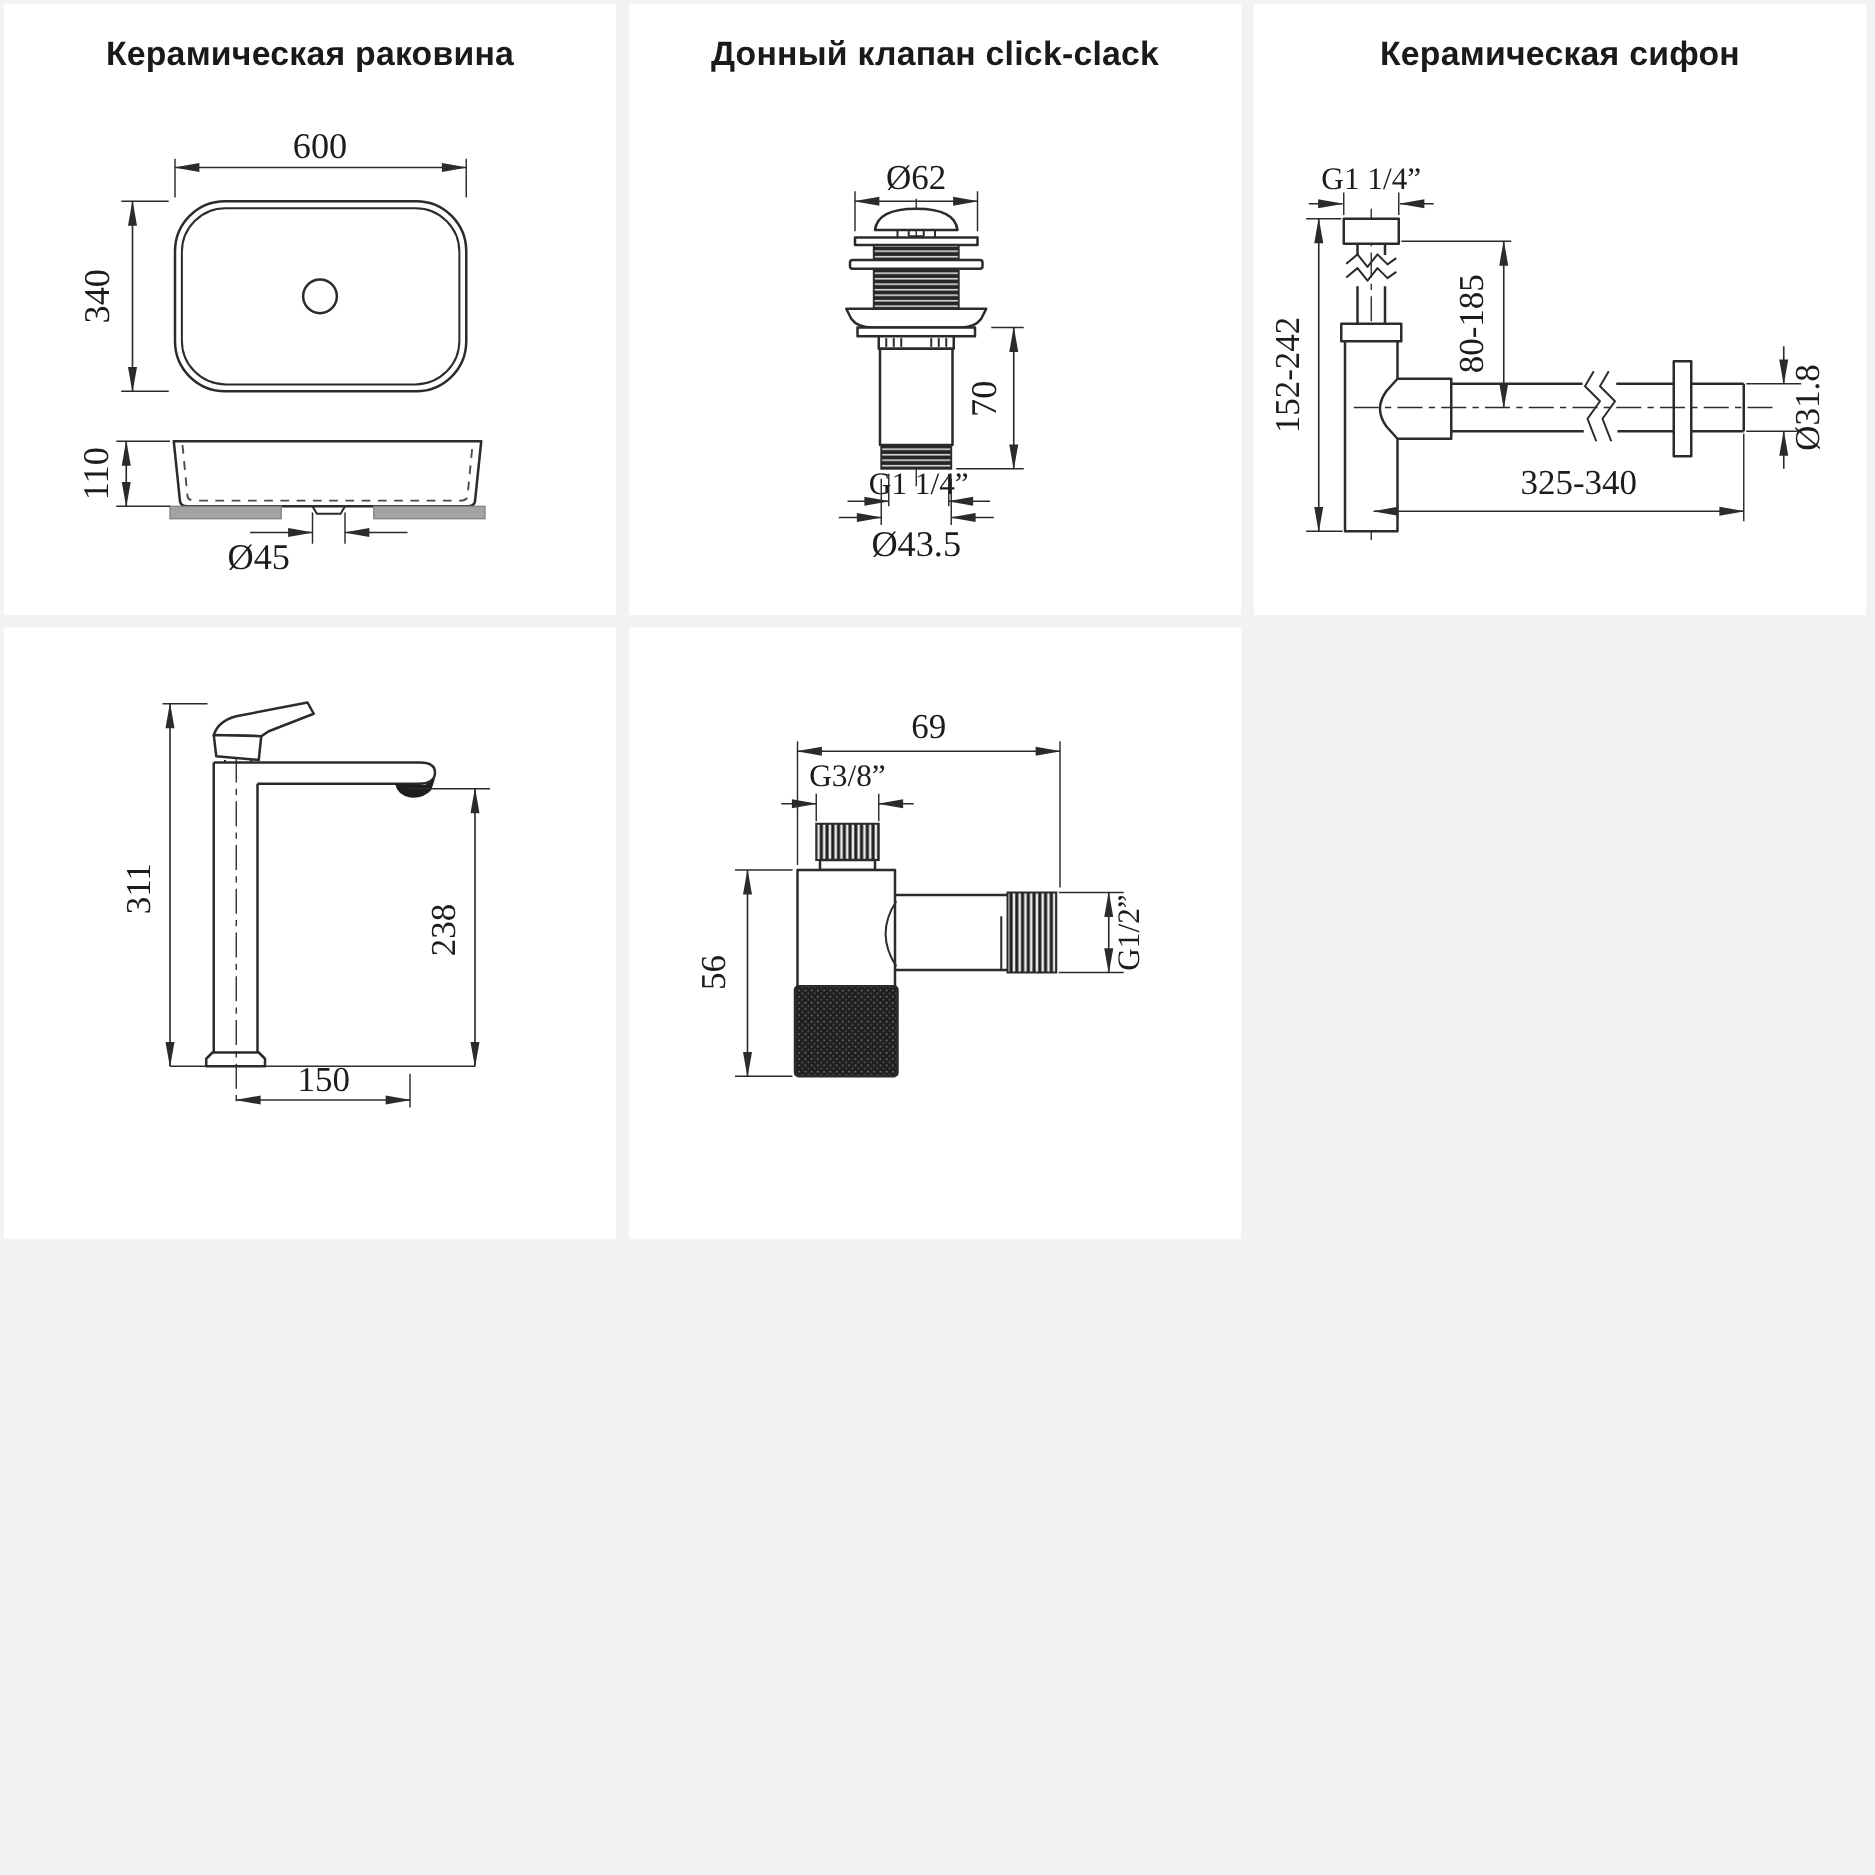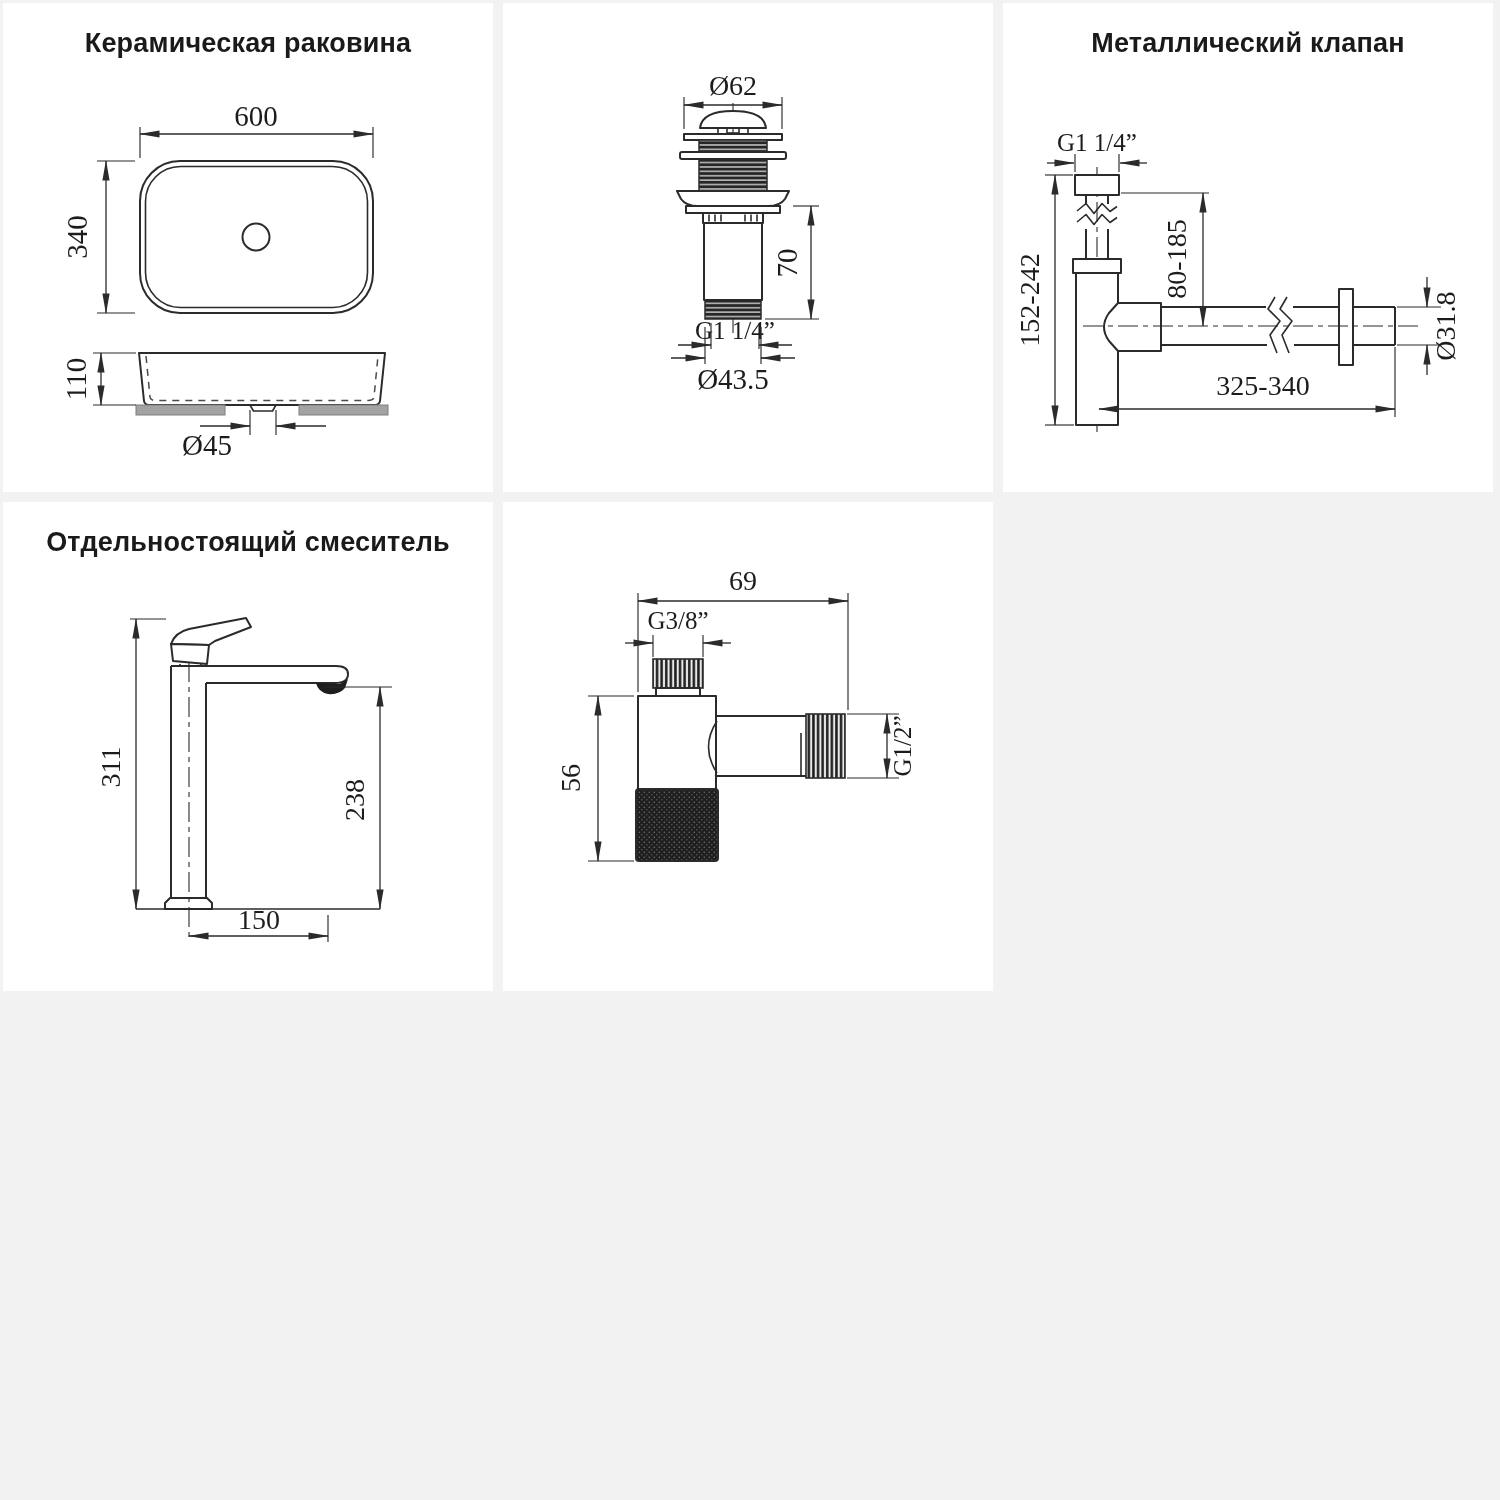--- a/index.html
+++ b/index.html
@@ -89,20 +89,21 @@
         <line class="x" x1="247" y1="327" x2="247" y2="352"></line>
         <line class="x" x1="273" y1="327" x2="273" y2="352"></line>
         <line class="d" x1="197" y1="343" x2="247" y2="343" marker-end="url(#a1)"></line>
         <line class="d" x1="323" y1="343" x2="273" y2="343" marker-end="url(#a1)"></line>
         <text class="t29" text-anchor="middle" x="204" y="372">Ø45</text>
       </g>
     </svg>
   </section>
 
   <section class="panel">
+    <h2>Донный клапан click-clack</h2>
     <svg class="draw" width="490" height="400" viewBox="0 0 490 400">
       <defs>
         <marker id="a2" markerWidth="24" markerHeight="12" refX="20" refY="5" orient="auto-start-reverse" markerUnits="userSpaceOnUse">
           <path d="M21,5 L0.5,1.4 L0.5,8.6 Z" fill="#2b2b2b"></path>
         </marker>
         <pattern id="thrH2" width="4.4" height="4.4" patternUnits="userSpaceOnUse">
           <rect width="4.4" height="4.4" fill="#262626"></rect>
           <rect y="2.9" width="4.4" height="1.3" fill="#d8d8d8"></rect>
         </pattern>
       </defs>
@@ -157,21 +158,21 @@
         <line class="x" x1="202" y1="300" x2="202" y2="337"></line>
         <line class="x" x1="258" y1="300" x2="258" y2="337"></line>
         <line class="d" x1="168" y1="331" x2="202" y2="331" marker-end="url(#a2)"></line>
         <line class="d" x1="292" y1="331" x2="258" y2="331" marker-end="url(#a2)"></line>
         <text class="t29" text-anchor="middle" x="230" y="362">Ø43.5</text>
       </g>
     </svg>
   </section>
 
   <section class="panel">
-    <h2>Металлический клапан</h2>
+    <h2>Керамическая сифон</h2>
     <svg class="draw" width="490" height="400" viewBox="0 0 490 400">
       <defs>
         <marker id="a3" markerWidth="24" markerHeight="12" refX="20" refY="5" orient="auto-start-reverse" markerUnits="userSpaceOnUse">
           <path d="M21,5 L0.5,1.4 L0.5,8.6 Z" fill="#2b2b2b"></path>
         </marker>
       </defs>
 
       <g>
         <line class="cl" x1="94" y1="84" x2="94" y2="350"></line>
         <rect class="of" x="72" y="92" width="44" height="20"></rect>
@@ -226,21 +227,20 @@
 
       <g>
         <line class="x" x1="392" y1="264" x2="392" y2="334"></line>
         <line class="d" x1="96" y1="326" x2="392" y2="326" marker-start="url(#a3)" marker-end="url(#a3)"></line>
         <text class="t28" text-anchor="middle" x="260" y="312">325-340</text>
       </g>
     </svg>
   </section>
 
   <section class="panel">
-    <h2>Отдельностоящий смеситель</h2>
     <svg class="draw" width="490" height="400" viewBox="0 0 490 400">
       <defs>
         <marker id="a4" markerWidth="24" markerHeight="12" refX="20" refY="5" orient="auto-start-reverse" markerUnits="userSpaceOnUse">
           <path d="M21,5 L0.5,1.4 L0.5,8.6 Z" fill="#2b2b2b"></path>
         </marker>
       </defs>
 
       <g>
         <path class="of" d="M168,62 C171,53 178,49 186,47 L243,36 L248,45 L212,59 L206,63 Z"></path>
         <path class="of" d="M168,62 L206,63 L204,82 L170,79 Z"></path>

